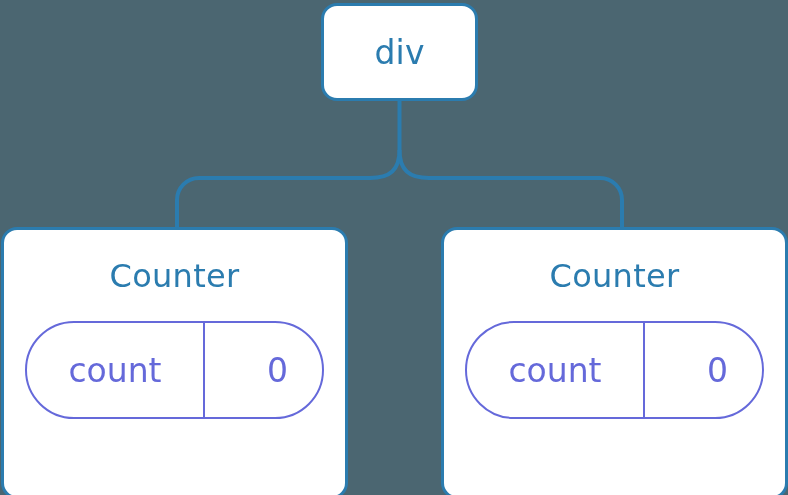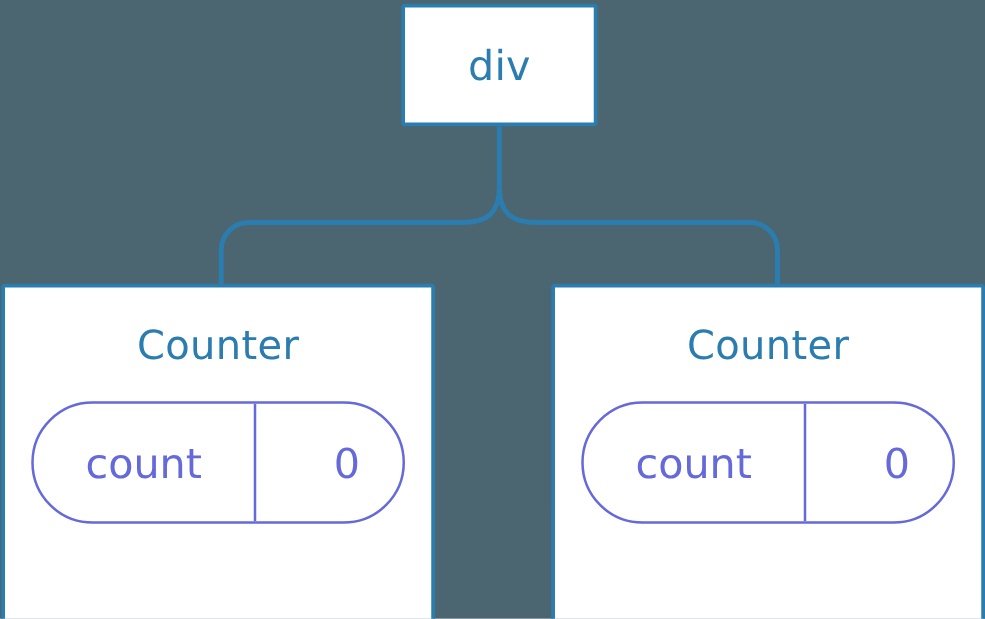--- a/index.html
+++ b/index.html
@@ -24,21 +24,21 @@
     top: 0;
     width: 788px;
     height: 495px;
     pointer-events: none;
   }
   
   .node {
     position: absolute;
     background: #ffffff;
     border: 3px solid #2b7caf;
-    border-radius: 3px;
+    border-radius: 16px;
     box-sizing: border-box;
     display: flex;
     flex-direction: column;
     align-items: center;
   }
   .node-root {
     left: 321px;
     top: 3px;
     width: 157px;
     height: 98px;

